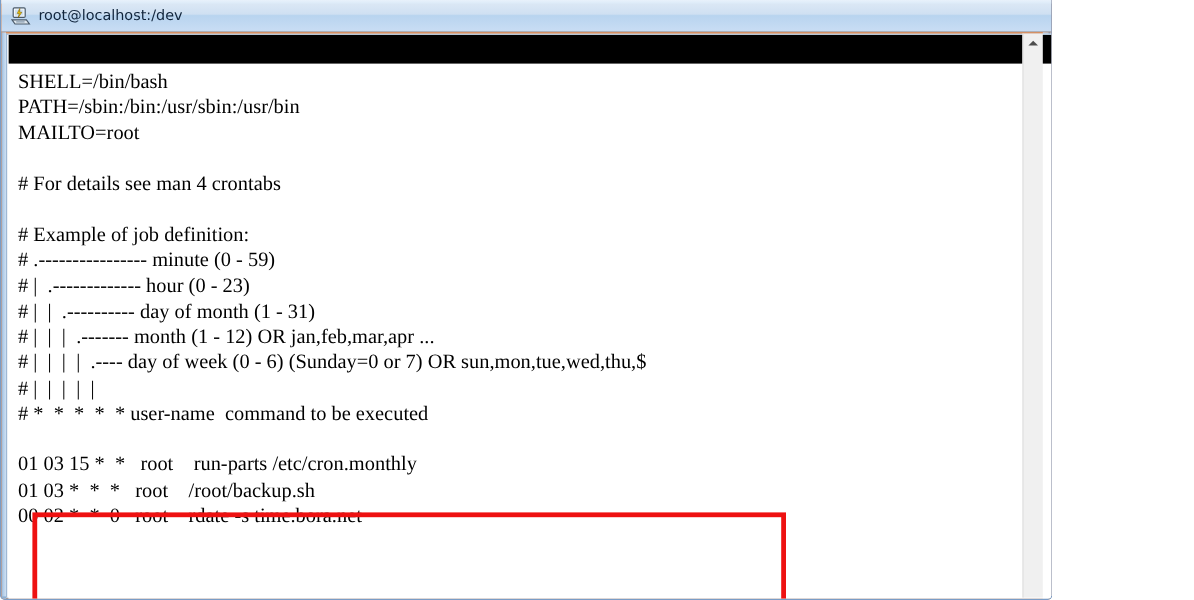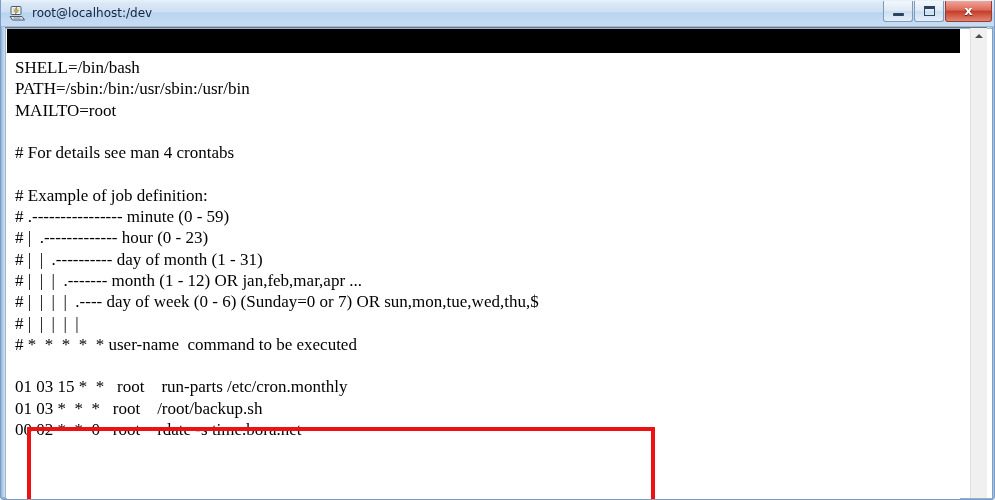--- a/index.html
+++ b/index.html
@@ -9,24 +9,24 @@
   }
   body {
     width: 995px;
     height: 500px;
     overflow: hidden;
     font-family: "DejaVu Sans", sans-serif;
   }
 
   #window {
     position: relative;
-    width: 995px;
+    width: 877px;
     height: 500px;
     box-sizing: border-box;
-    background: #737373;
+    background: #f97316;
     border: 1px solid #7a9cc6;
     border-top: none;
     border-radius: 0 0 4px 4px;
     overflow: hidden;
     padding-left: 30px;
   }
 
   
   #titlebar {
     position: absolute;

